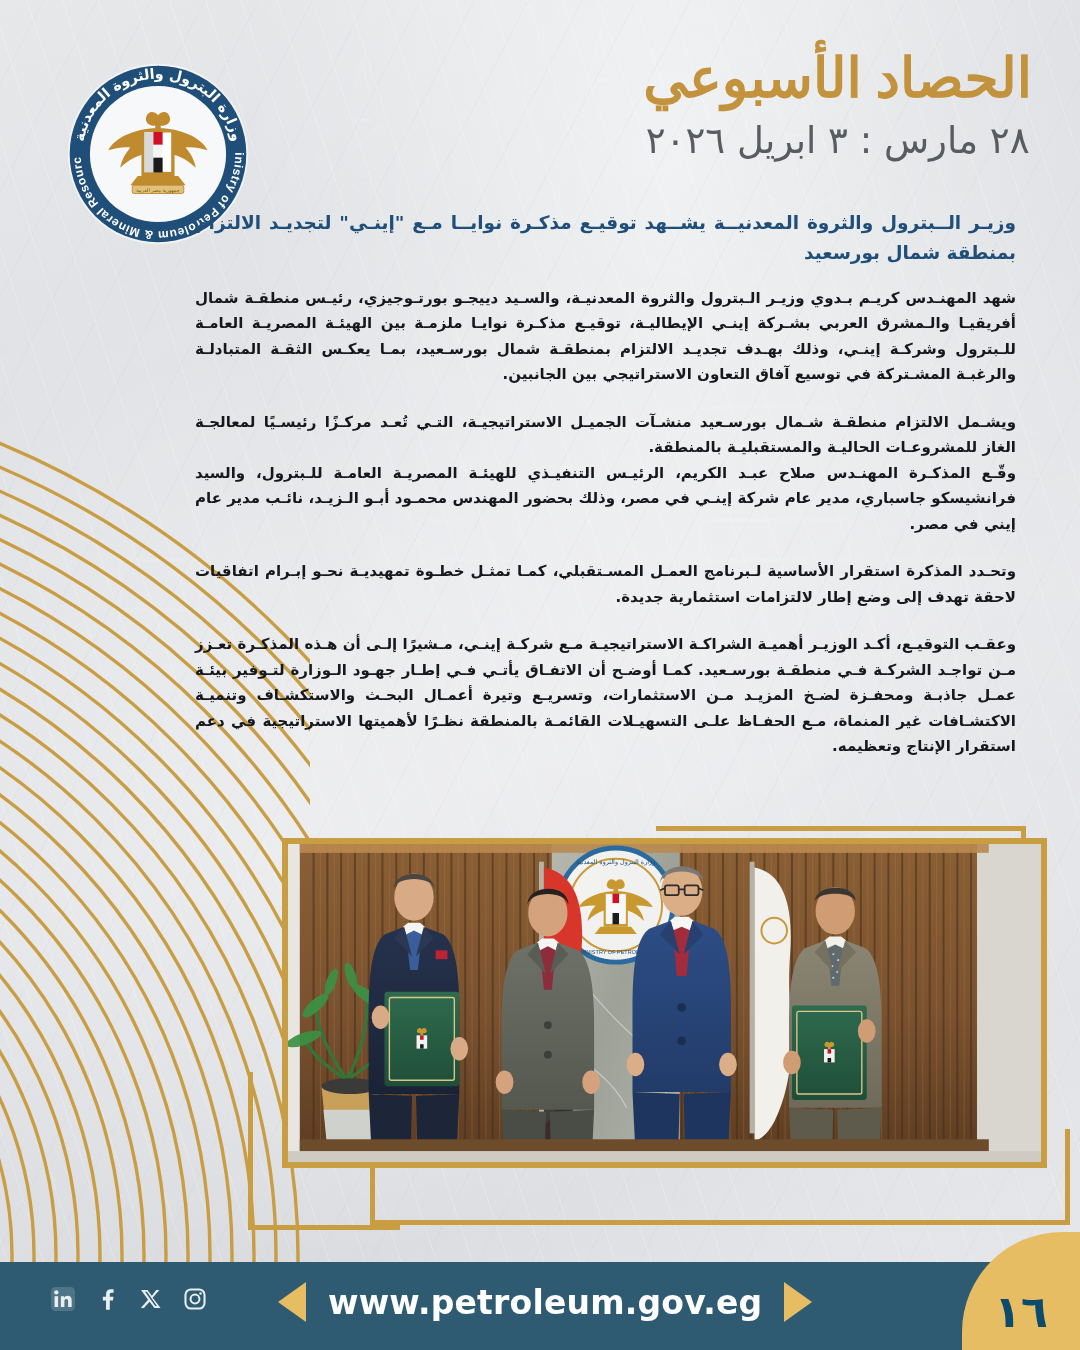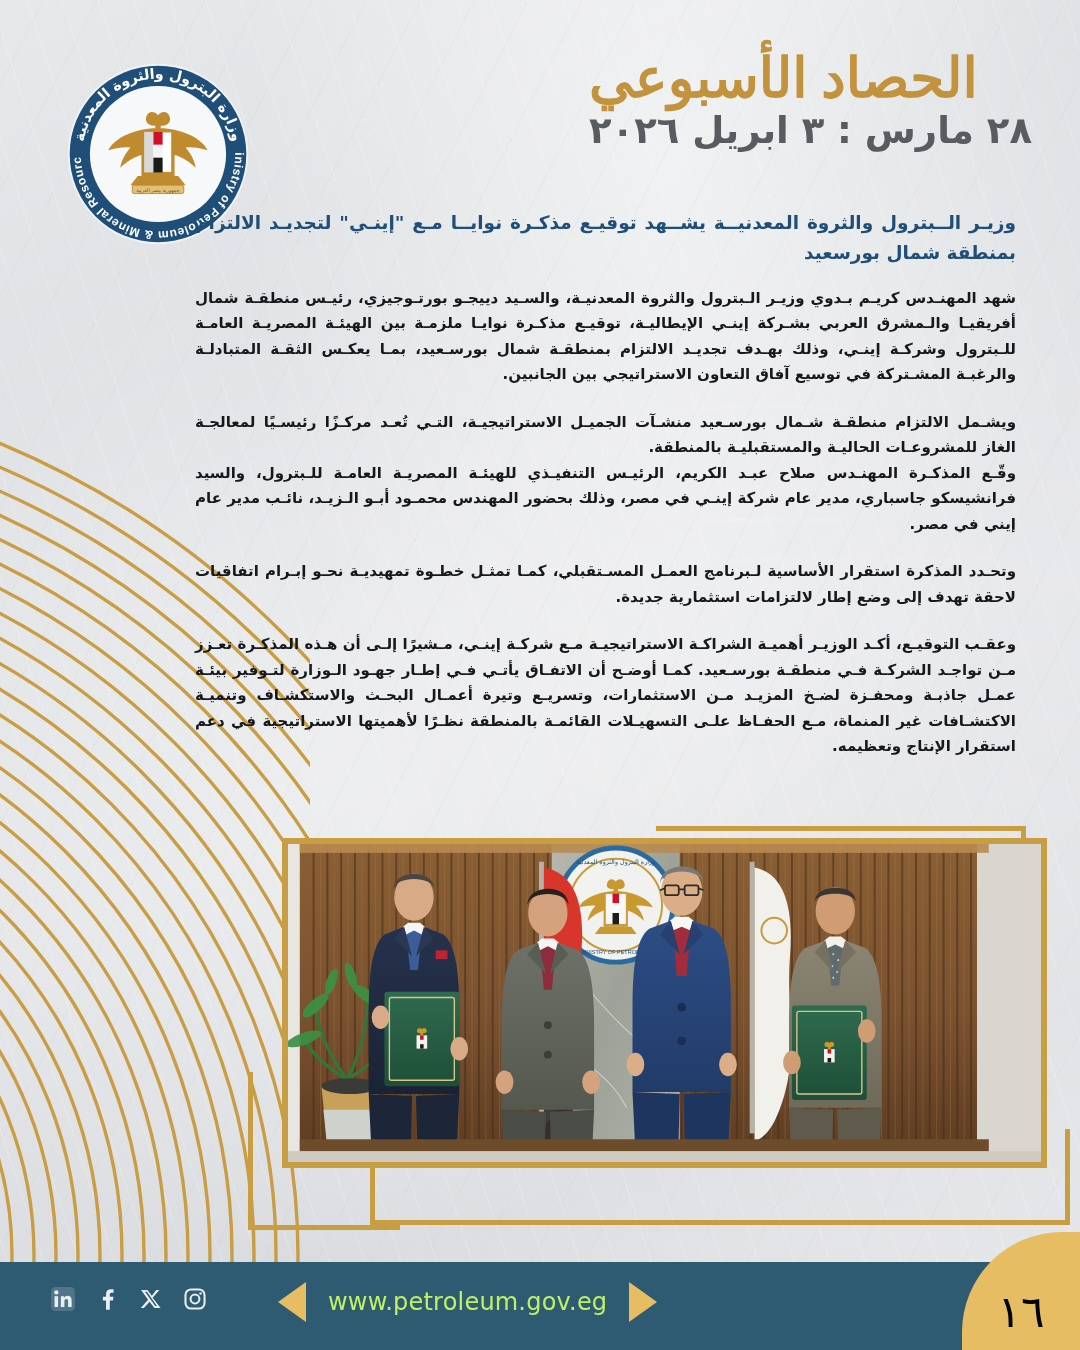--- a/index.html
+++ b/index.html
@@ -79,25 +79,27 @@
   .main-title {
     font-size: 55px;
     font-weight: 700;
     color: #c2923c;
     line-height: 1.12;
     letter-spacing: -0.5px;
     white-space: nowrap;
     font-family: Liberation Serif, serif;
   }
   .date-line {
+    margin-top: 10px;
     font-size: 37px;
-    font-weight: 700;
+    font-weight: 400;
     color: #585b60;
     line-height: 1.15;
     white-space: nowrap;
+    text-align: center;
   }
 
   
   .article {
     position: absolute;
     right: 64px;
     left: 195px;
     top: 208px;
     direction: rtl;
     text-align: justify;
@@ -204,43 +206,43 @@
     direction: ltr;
   }
   .tri-l, .tri-r {
     width: 0; height: 0;
     border-top: 20px solid transparent;
     border-bottom: 20px solid transparent;
   }
   .tri-l { border-right: 28px solid #e6bd62; }
   .tri-r { border-left: 28px solid #e6bd62; }
   .url-text {
-    font-size: 24px;
-    font-weight: 400;
-    color: #bef264;
+    font-size: 33px;
+    font-weight: 700;
+    color: #ffffff;
     letter-spacing: 0.2px;
     white-space: nowrap;
   }
   .page-badge {
     position: absolute;
     right: 0;
     top: -30px;
     width: 118px;
     height: 118px;
     background: #e6bd62;
     border-top-left-radius: 100px;
     display: flex;
     align-items: flex-end;
     justify-content: center;
     padding-bottom: 16px;
   }
   .page-num {
     font-size: 44px;
-    font-weight: 400;
-    color: #000000;
+    font-weight: 700;
+    color: #0c4a6e;
     line-height: 1;
   }
 </style>
 </head>
 <body>
 
 <div class="page">
 
   <div class="bg-watermark">
     <svg width="1080" height="1350" viewBox="0 0 1080 1350" preserveAspectRatio="none">

